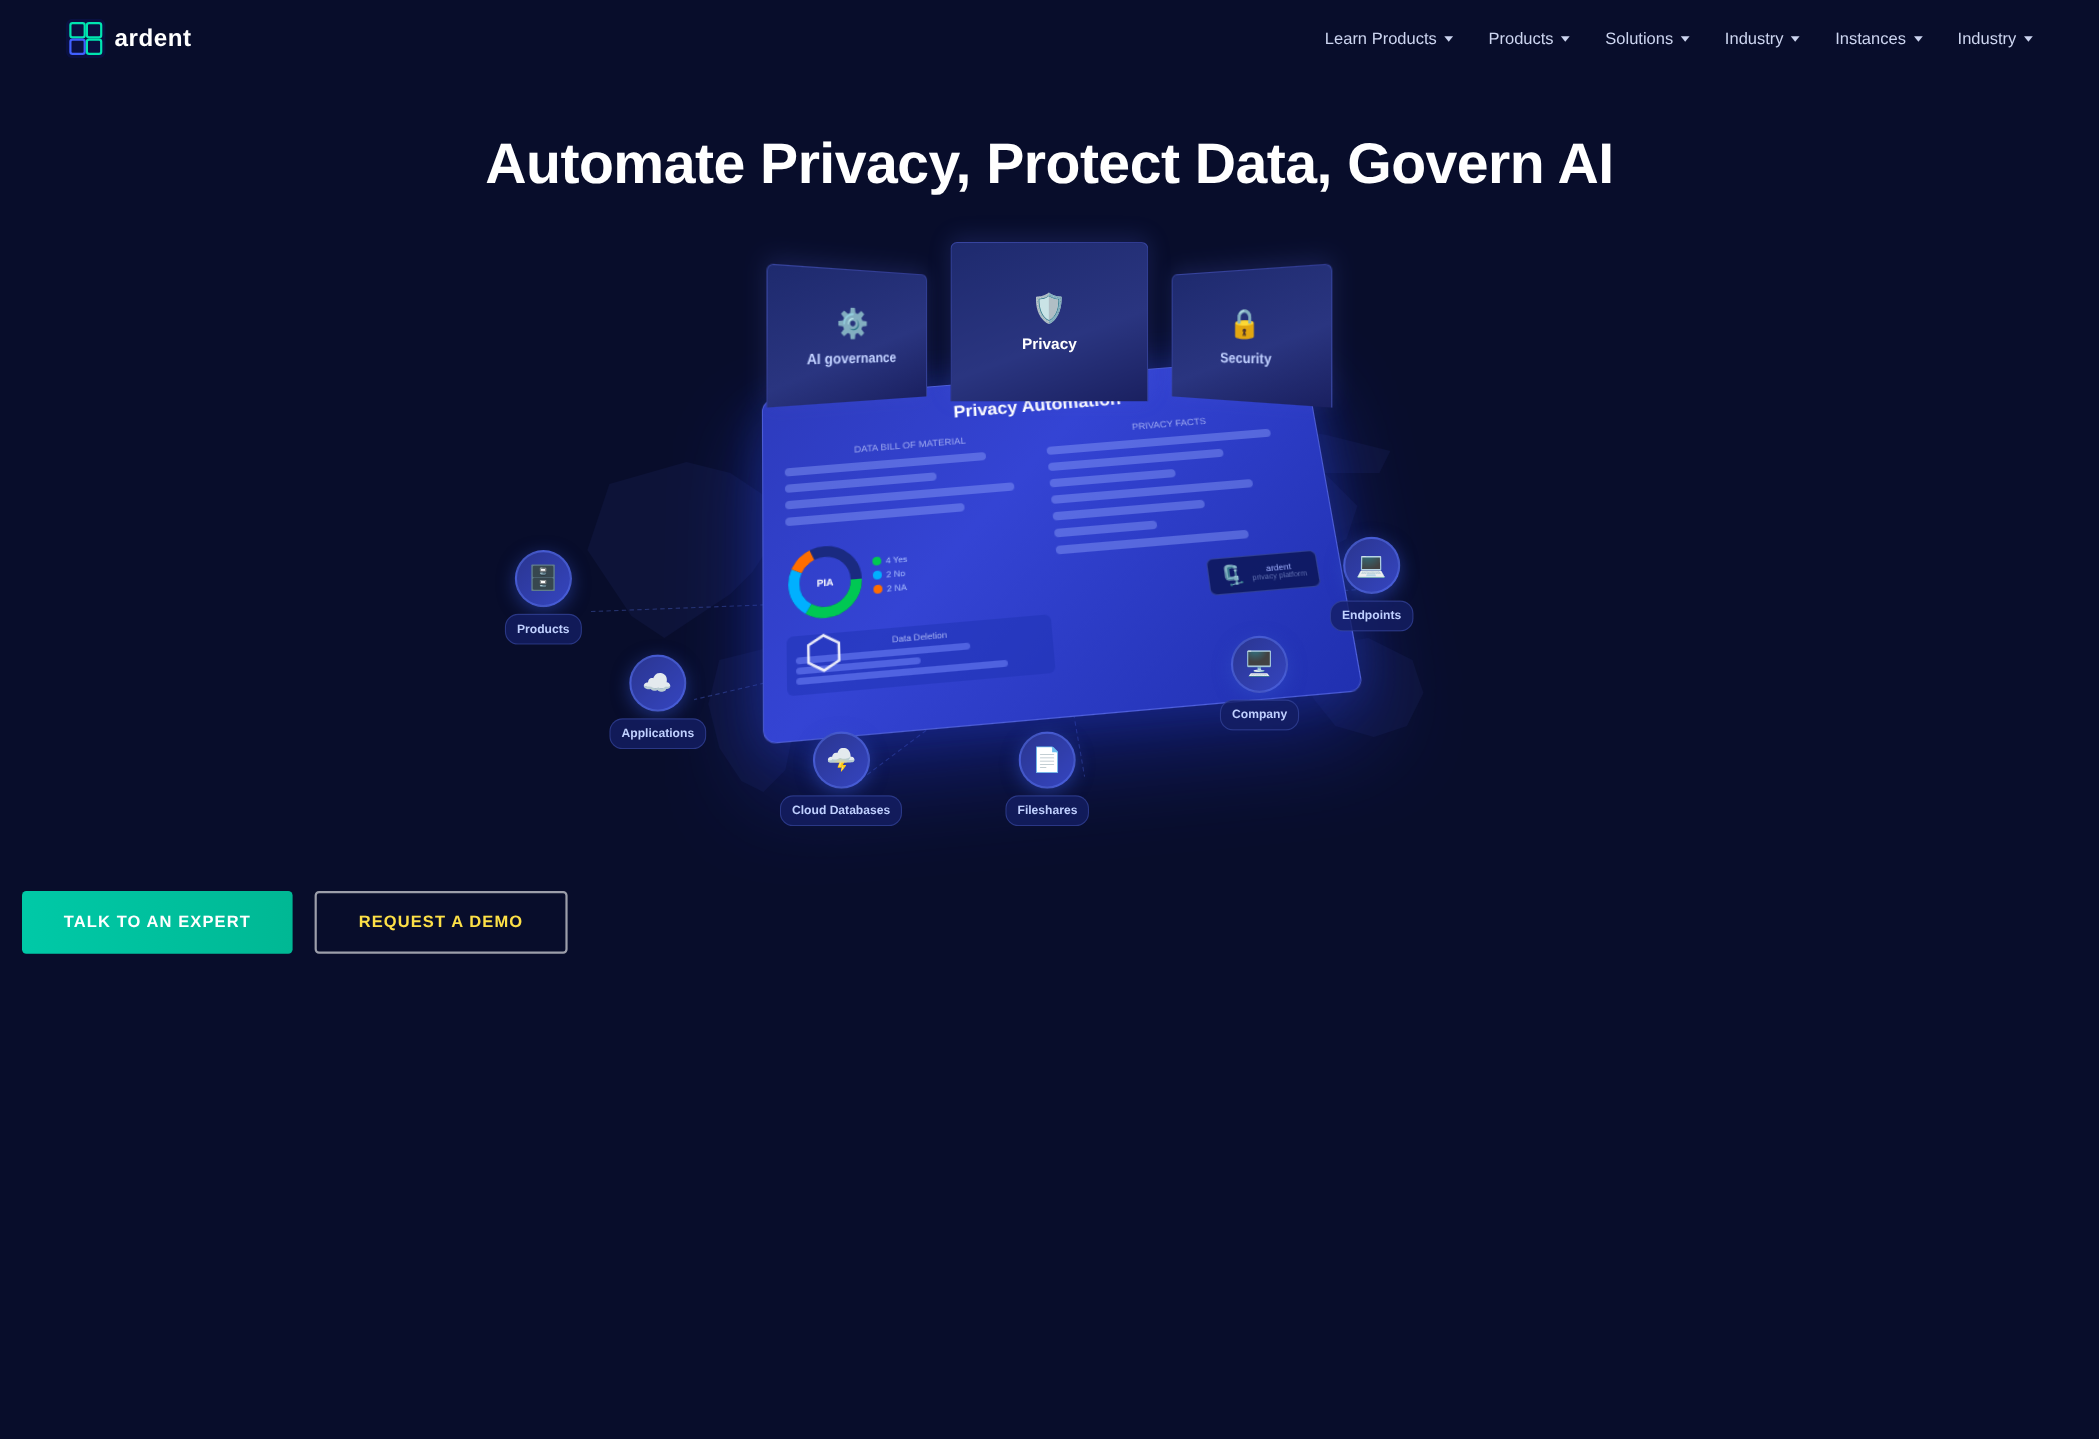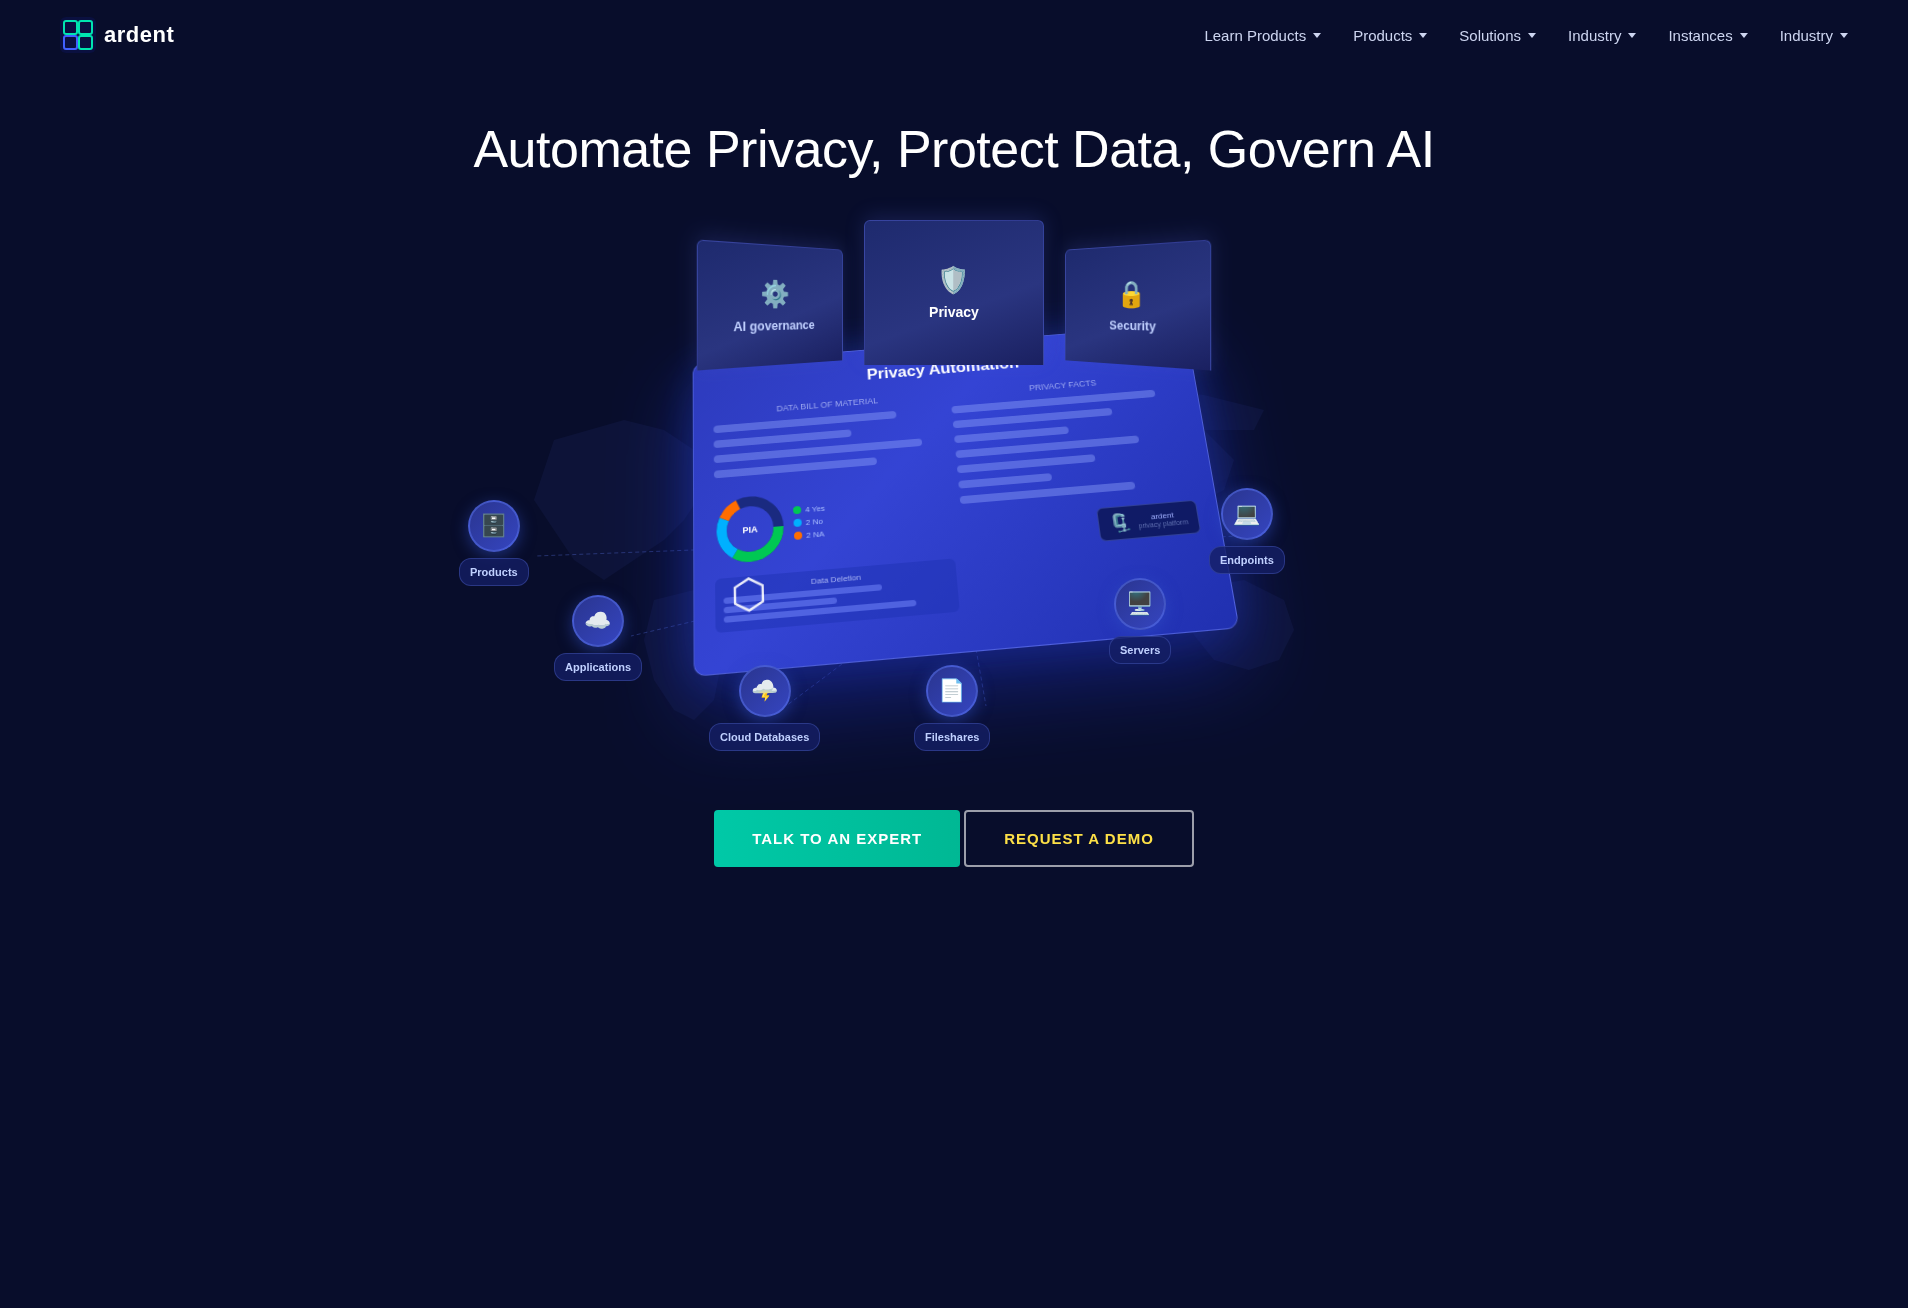--- a/index.html
+++ b/index.html
@@ -64,21 +64,21 @@
     }
 
     
     .hero {
       text-align: center;
       padding: 50px 20px 0;
       position: relative;
     }
     .hero h1 {
       font-size: 52px;
-      font-weight: 400;
+      font-weight: 700;
       color: #ffffff;
       margin-bottom: 40px;
       letter-spacing: -0.5px;
       line-height: 1.15;
     }
 
     
     .visual-container {
       position: relative;
       width: 100%;
@@ -275,22 +275,21 @@
       left: 0;
       width: 100%;
       height: 100%;
       z-index: 5;
       pointer-events: none;
     }
 
     
     .cta-buttons {
       display: flex;
-      justify-content: center;
-      gap: 4px;
+      gap: 20px;
       margin-top: 30px;
       padding-bottom: 40px;
       position: relative;
       z-index: 30;
     }
     .btn-primary {
       background: linear-gradient(90deg, #00c9a7, #00b894);
       color: #fff;
       border: none;
       padding: 18px 38px;
@@ -515,21 +514,21 @@
       <div class="node-circle">
         <span>💻</span>
       </div>
       <span class="node-label">Endpoints</span>
     </div>
 
     <div class="node-item" style="top:358px; left:705px;">
       <div class="node-circle">
         <span>🖥️</span>
       </div>
-      <span class="node-label">Servers</span>
+      <span class="node-label">Company</span>
     </div>
 
   </div>
 
   <div class="cta-buttons">
     <button class="btn-primary">TALK TO AN EXPERT</button>
     <button class="btn-secondary">REQUEST A DEMO</button>
   </div>
 
 </section>

